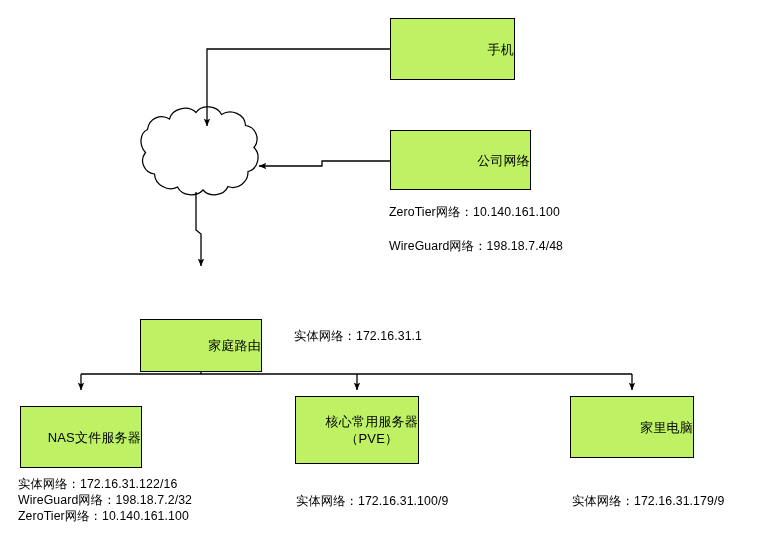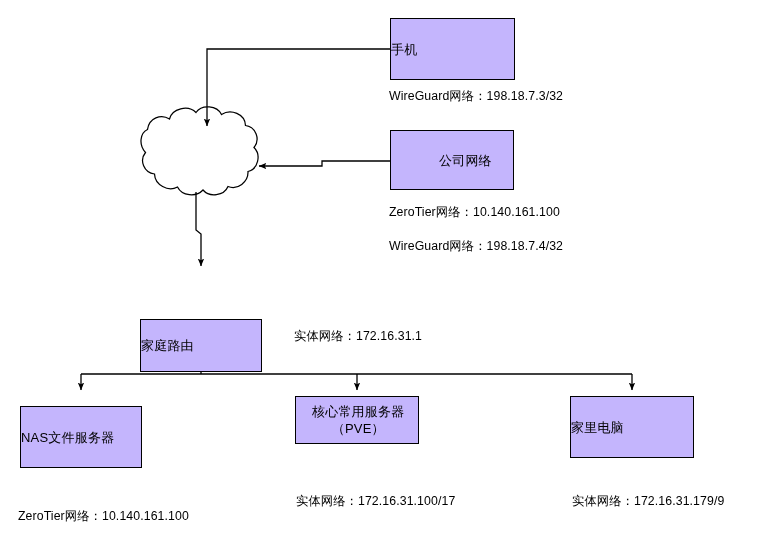--- a/index.html
+++ b/index.html
@@ -24,24 +24,24 @@
     left: 0;
     top: 0;
     width: 761px;
     height: 551px;
     pointer-events: none;
   }
   .node-box {
     position: absolute;
     box-sizing: border-box;
     border: 1.3px solid #000000;
-    background: #c4b5fd;
+    background: #bef264;
     display: flex;
     align-items: center;
-    justify-content: flex-start;
+    justify-content: flex-end;
     text-align: center;
     font-size: 13px;
     line-height: 17px;
     color: #000000;
     letter-spacing: 0.2px;
   }
   .node-label-text {
     display: block;
     white-space: pre-line;
   }
@@ -99,48 +99,49 @@
 
     <path d="M357,374 L357,390" fill="none" stroke="#000000" stroke-width="1.3" marker-end="url(#arrowhead)"></path>
 
     <path d="M632,374 L632,390" fill="none" stroke="#000000" stroke-width="1.3" marker-end="url(#arrowhead)"></path>
   </svg>
 
   <div class="node-box" style="left:390px; top:18px; width:125px; height:62px;">
     <span class="node-label-text">手机</span>
   </div>
 
-  <div class="node-box" style="left:390px; top:130px; width:124px; height:60px;padding-left:48px;">
+  <div class="node-box" style="left:390px; top:130px; width:141px; height:60px;padding-left:48px;">
     <span class="node-label-text">公司网络</span>
   </div>
 
   <div class="node-box" style="left:140px; top:272px; width:122px; height:53px;margin-top:47px;">
     <span class="node-label-text">家庭路由</span>
   </div>
 
   <div class="node-box" style="left:20px; top:396px; width:122px; height:62px;margin-top:10px;">
     <span class="node-label-text">NAS文件服务器</span>
   </div>
 
-  <div class="node-box" style="left:295px; top:396px; width:124px; height:48px;padding-left:16px;">
+  <div class="node-box" style="left:295px; top:396px; width:124px; height:68px;padding-left:16px;">
     <span class="node-label-text">核心常用服务器
 （PVE）</span>
   </div>
 
   <div class="node-box" style="left:570px; top:396px; width:124px; height:62px;">
     <span class="node-label-text">家里电脑</span>
   </div>
 
-  <div class="annot" style="left:389px; top:88px;">WireGuard网络：198.18.7.3/32</div>
 
   <div class="annot" style="left:389px; top:204px;">ZeroTier网络：10.140.161.100</div>
 
-  <div class="annot" style="left:389px; top:238px;">WireGuard网络：198.18.7.4/32</div>
+  <div class="annot" style="left:389px; top:238px;">WireGuard网络：198.18.7.4/48</div>
 
   <div class="annot" style="left:294px; top:292px;margin-top:36px;">实体网络：172.16.31.1</div>
 
+  <div class="annot tight" style="left:18px; top:476px;">实体网络：172.16.31.122/16</div>
+  <div class="annot tight" style="left:18px; top:492px;">WireGuard网络：198.18.7.2/32</div>
   <div class="annot tight" style="left:18px; top:508px;">ZeroTier网络：10.140.161.100</div>
 
-  <div class="annot" style="left:296px; top:493px;">实体网络：172.16.31.100/17</div>
+  <div class="annot" style="left:296px; top:493px;">实体网络：172.16.31.100/9</div>
 
   <div class="annot" style="left:572px; top:493px;">实体网络：172.16.31.179/9</div>
 
 </div>
 
 </body></html>

